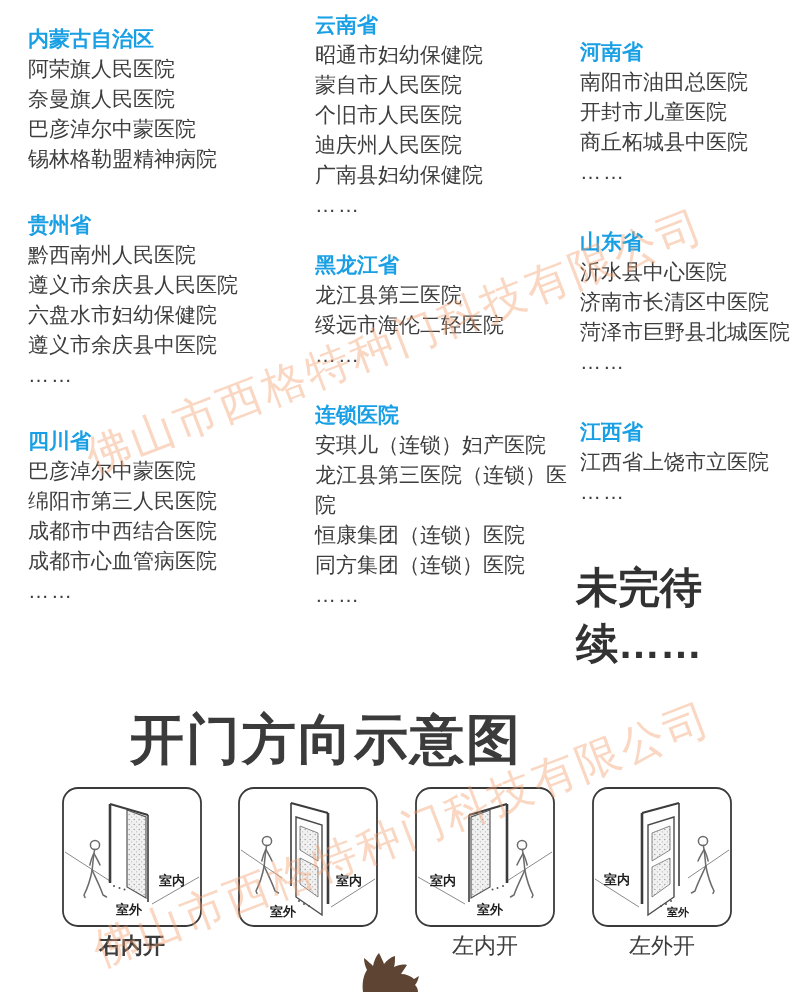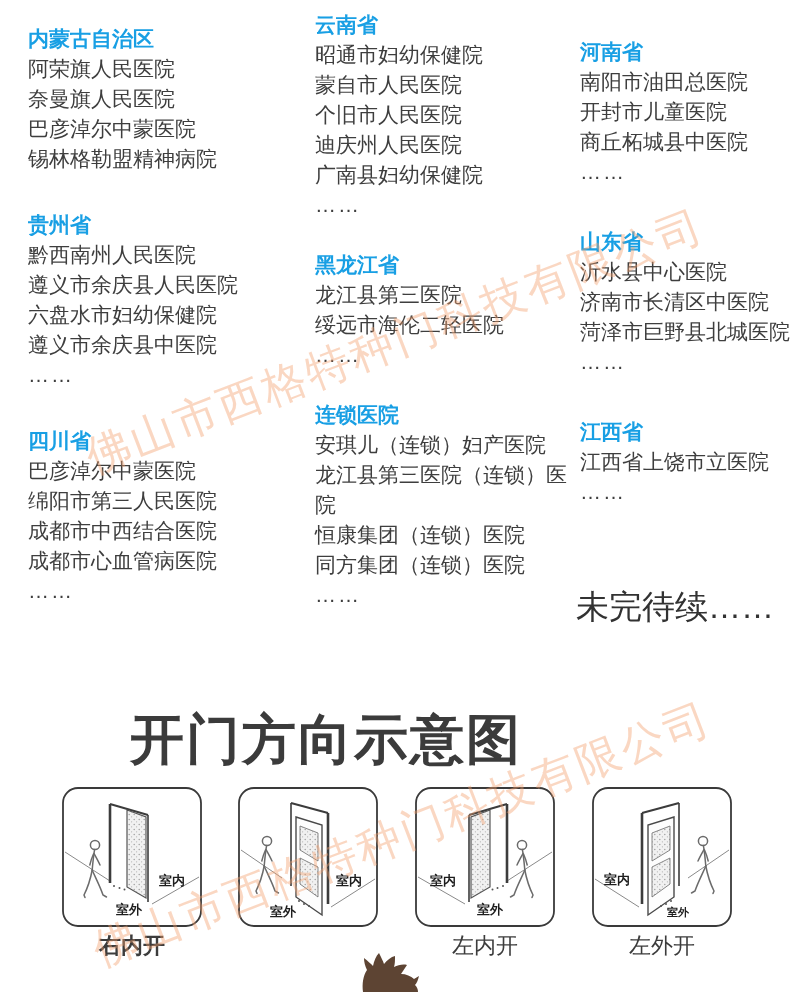--- a/index.html
+++ b/index.html
@@ -9,21 +9,21 @@
   .col{position:absolute;}
   #col1{left:28px;top:24px;width:288px;}
   #col2{left:315px;top:10px;width:268px;}
   #col3{left:580px;top:37px;width:212px;}
   #col1 .sec{margin-bottom:36px;}
   #col2 .sec{margin-bottom:30px;}
   #col3 .sec{margin-bottom:40px;}
   .sec-title{color:#189fe4;font-weight:bold;font-size:21px;line-height:30px;}
   .hosp,.more{color:#3e3e3e;font-size:21px;line-height:30px;}
   .more{letter-spacing:2px;}
-  .tbc{position:absolute;left:576px;top:585px;font-size:33px;font-weight:400;color:#323232;}
+  .tbc{position:absolute;left:576px;top:560px;font-size:42px;font-weight:700;color:#323232;}
   
   .diagram-title{position:absolute;left:0;top:676px;width:652px;text-align:center;
                  font-size:54px;font-weight:bold;color:#3b3b3b;letter-spacing:2px;margin-top:28px;}
   .doors-svg{position:absolute;left:0;top:785px;}
   .cap{position:absolute;top:931px;width:138px;text-align:center;font-size:22px;color:#3c3c3c;}
   #cap1{left:63px;font-weight:bold;} #cap2{left:239px;} #cap3{left:416px;} #cap4{left:593px;}
   
   .wm{position:absolute;white-space:nowrap;font-size:44px;letter-spacing:3px;
       color:rgba(242,160,110,0.42);transform-origin:0 50%;transform:rotate(-21deg);
       z-index:6;pointer-events:none;}

